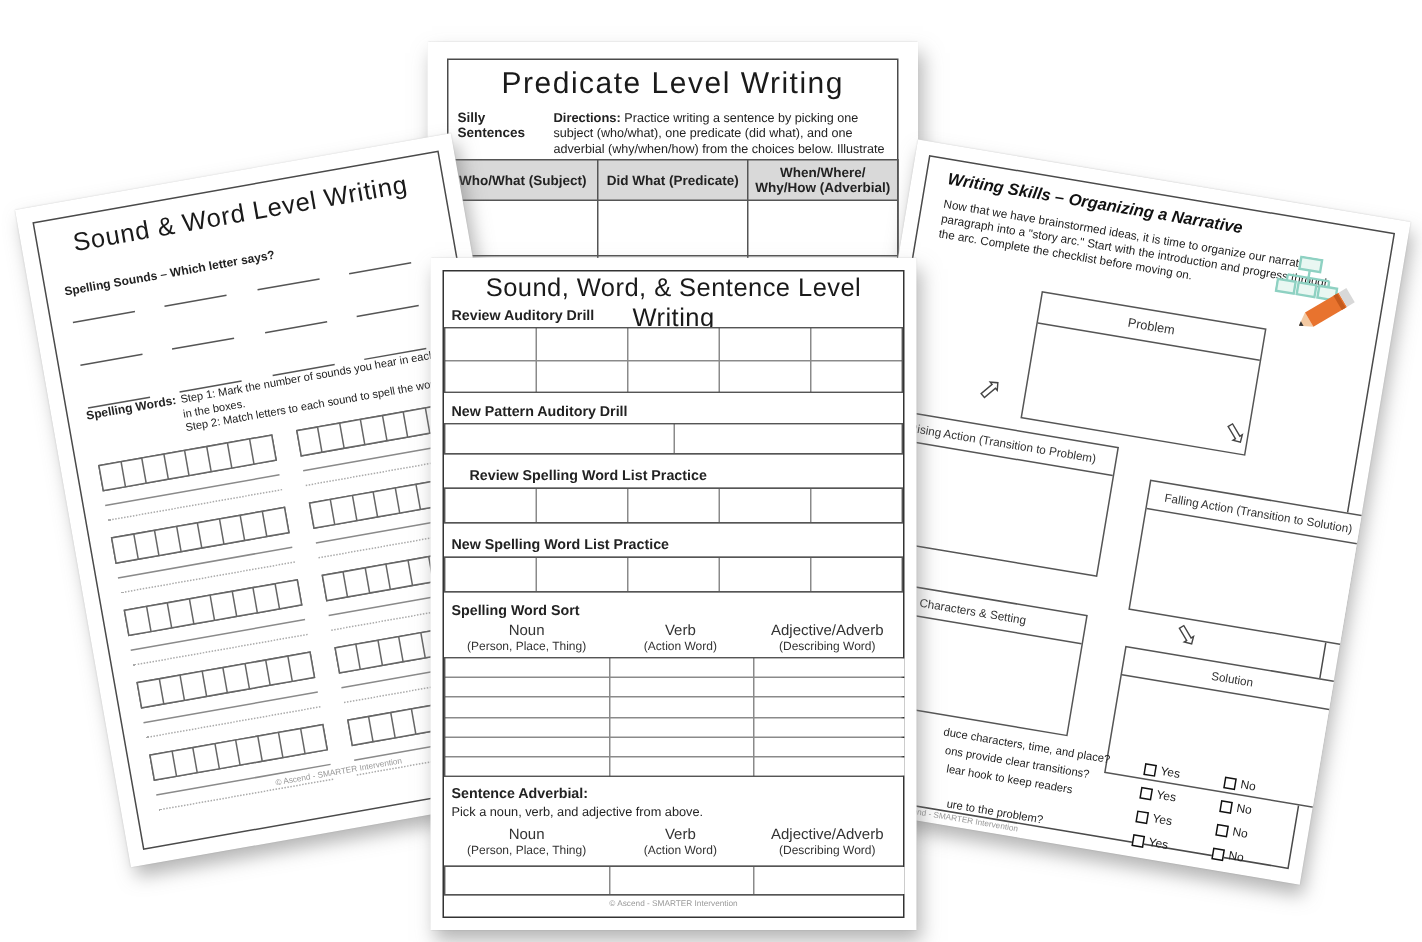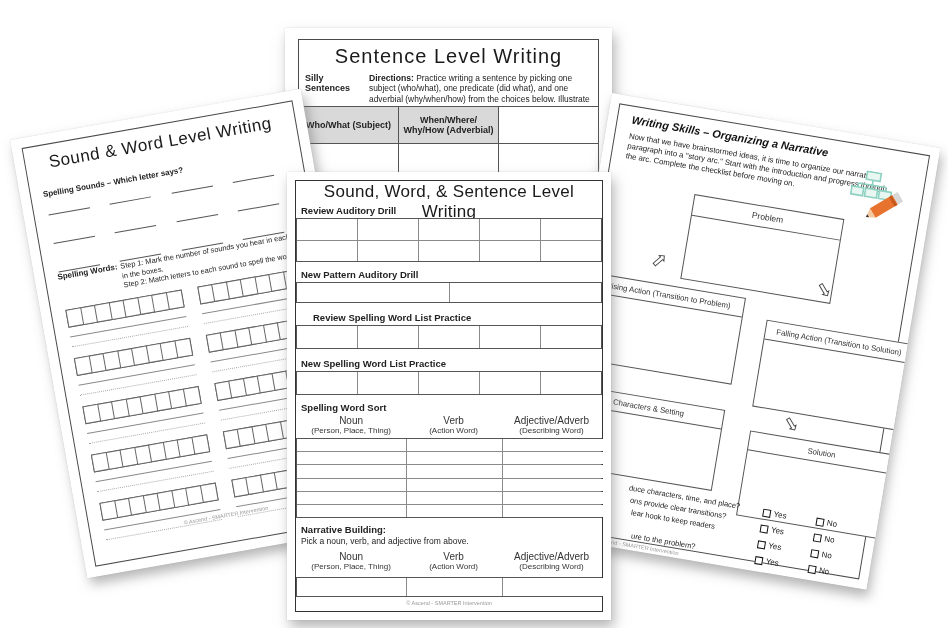--- a/index.html
+++ b/index.html
@@ -71,27 +71,28 @@
   .cb{display:inline-block;width:6px;height:6px;border:1.5px solid #111;background:#fff;}
   .rs-footer{position:absolute;left:46px;top:430px;font-size:5.5px;color:#999;white-space:nowrap;}
 </style>
 </head>
 <body>
 
 <div id="canvas">
 
   <div class="sheet" id="sheet-top">
     <div class="frame">
-      <div class="ts-title">Sentence Level Writing</div>
+      <div class="ts-title">Predicate Level Writing</div>
       <div class="ts-dir">
         <div class="ts-dir-label">Silly Sentences</div>
         <div class="ts-dir-body"><b>Directions:</b> <span>Practice writing a sentence by picking one subject (who/what), one predicate (did what), and one adverbial (why/when/how) from the choices below. Illustrate your sentence!</span></div>
       </div>
       <div class="ts-table">
         <div class="ts-th">Who/What (Subject)</div>
+        <div class="ts-th">Did What (Predicate)</div>
         <div class="ts-th">When/Where/ Why/How (Adverbial)</div>
         <div class="ts-td"></div>
           <div class="ts-td"></div>
           <div class="ts-td"></div>
         <div class="ts-td"></div>
           <div class="ts-td"></div>
           <div class="ts-td"></div>
         <div class="ts-td"></div>
           <div class="ts-td"></div>
           <div class="ts-td"></div>
@@ -428,21 +429,21 @@
           <div></div>
           <div></div>
         <div></div>
           <div></div>
           <div></div>
         <div></div>
           <div></div>
           <div></div>
       </div>
 
-      <div class="cs-label" style="top:343px;">Narrative Building:</div>
+      <div class="cs-label" style="top:343px;">Sentence Adverbial:</div>
       <div class="cs-sub" style="top:355px;">Pick a noun, verb, and adjective from above.</div>
       <div class="cs-colheads" style="top:370px;">
         <div>
             <div class="ch-main">Noun</div>
             <div class="ch-sub">(Person, Place, Thing)</div>
           </div>
         <div>
             <div class="ch-main">Verb</div>
             <div class="ch-sub">(Action Word)</div>
           </div>

